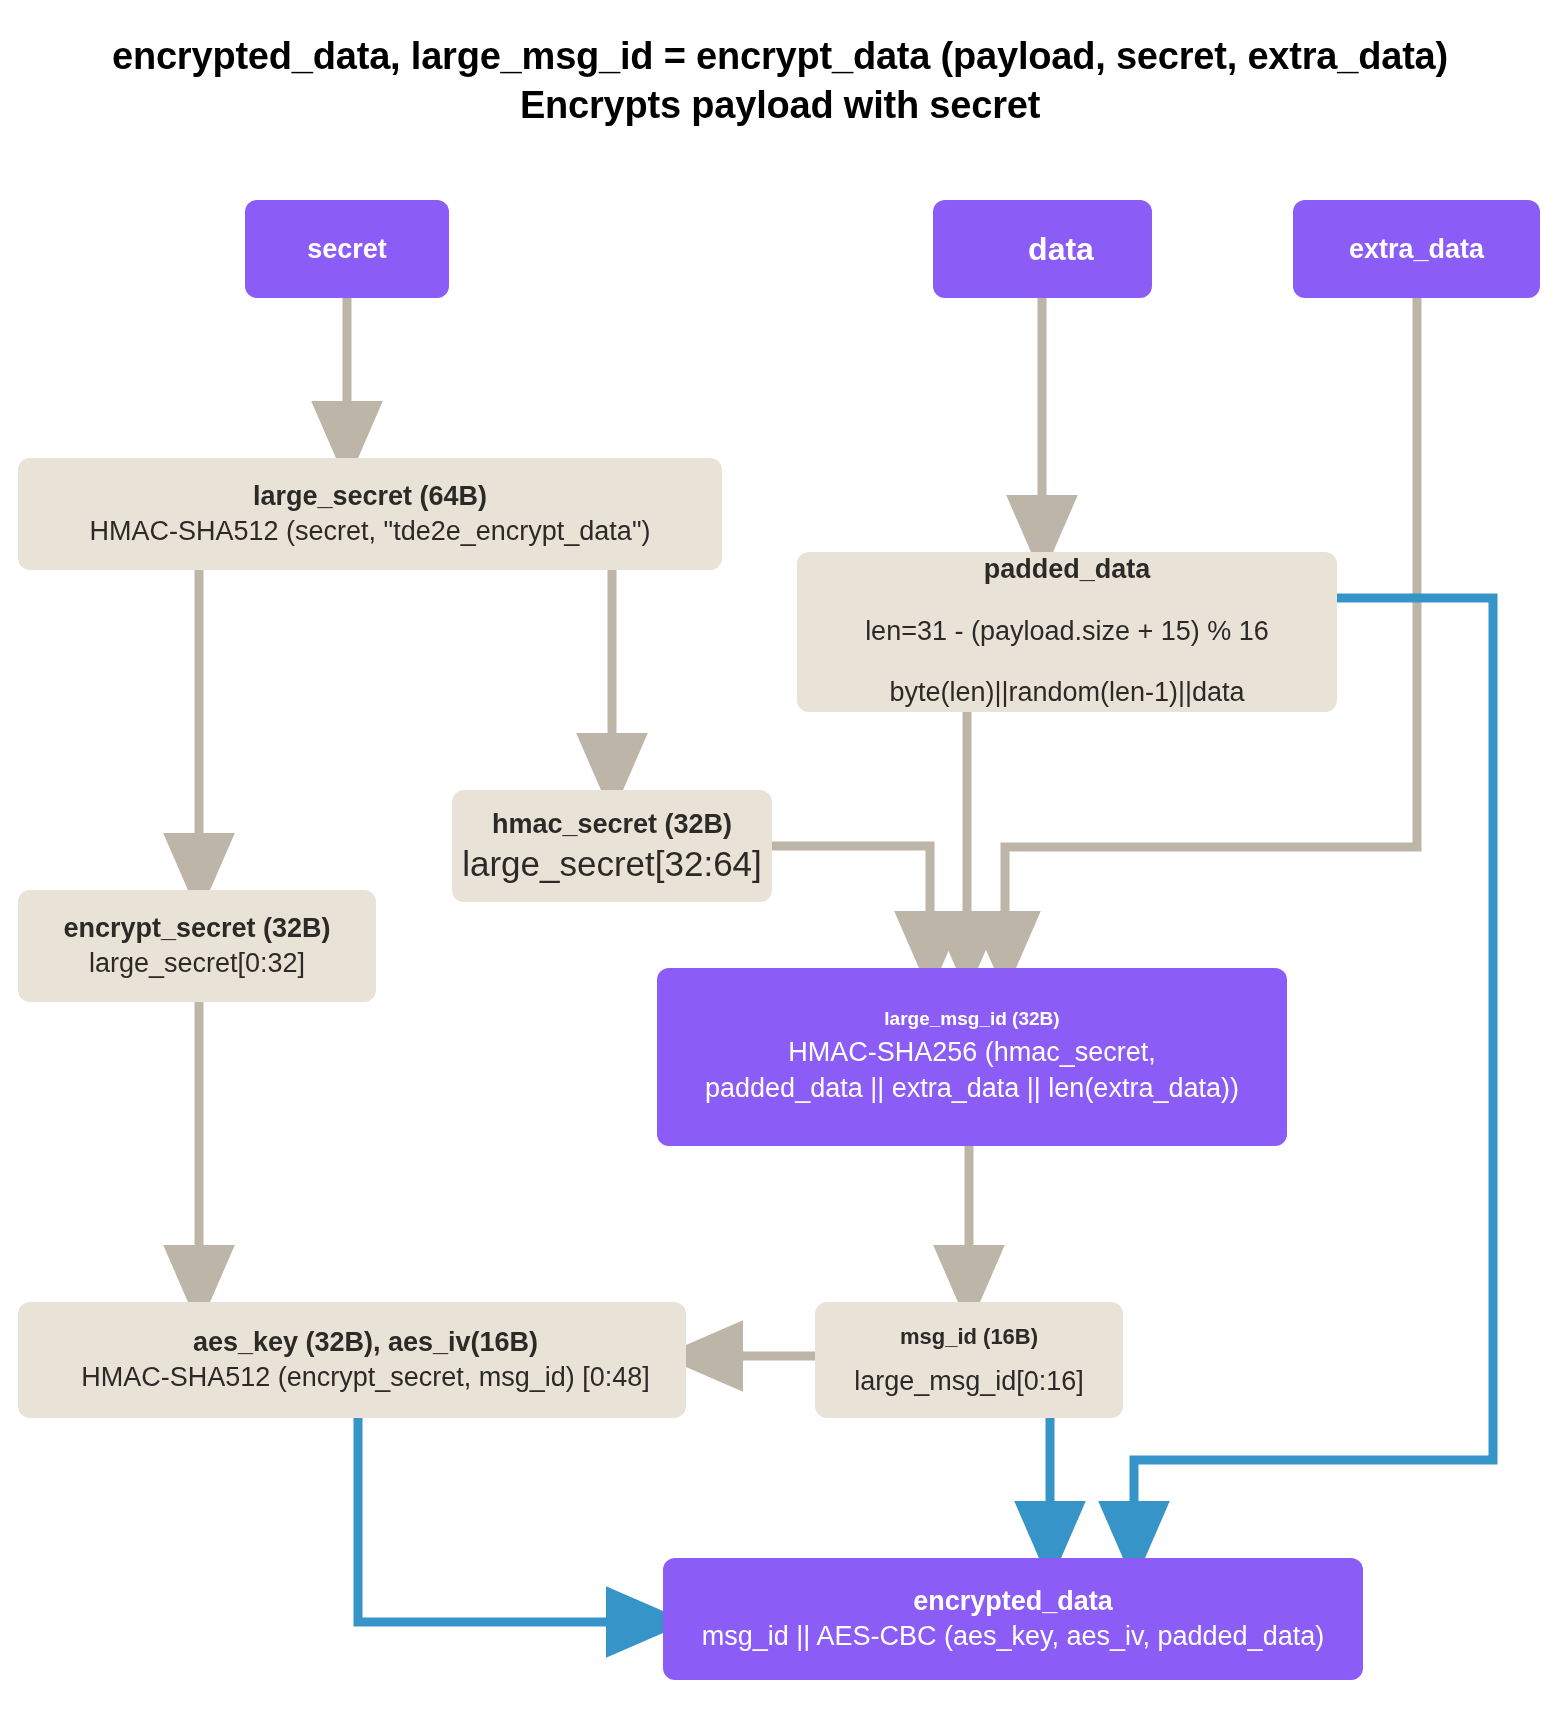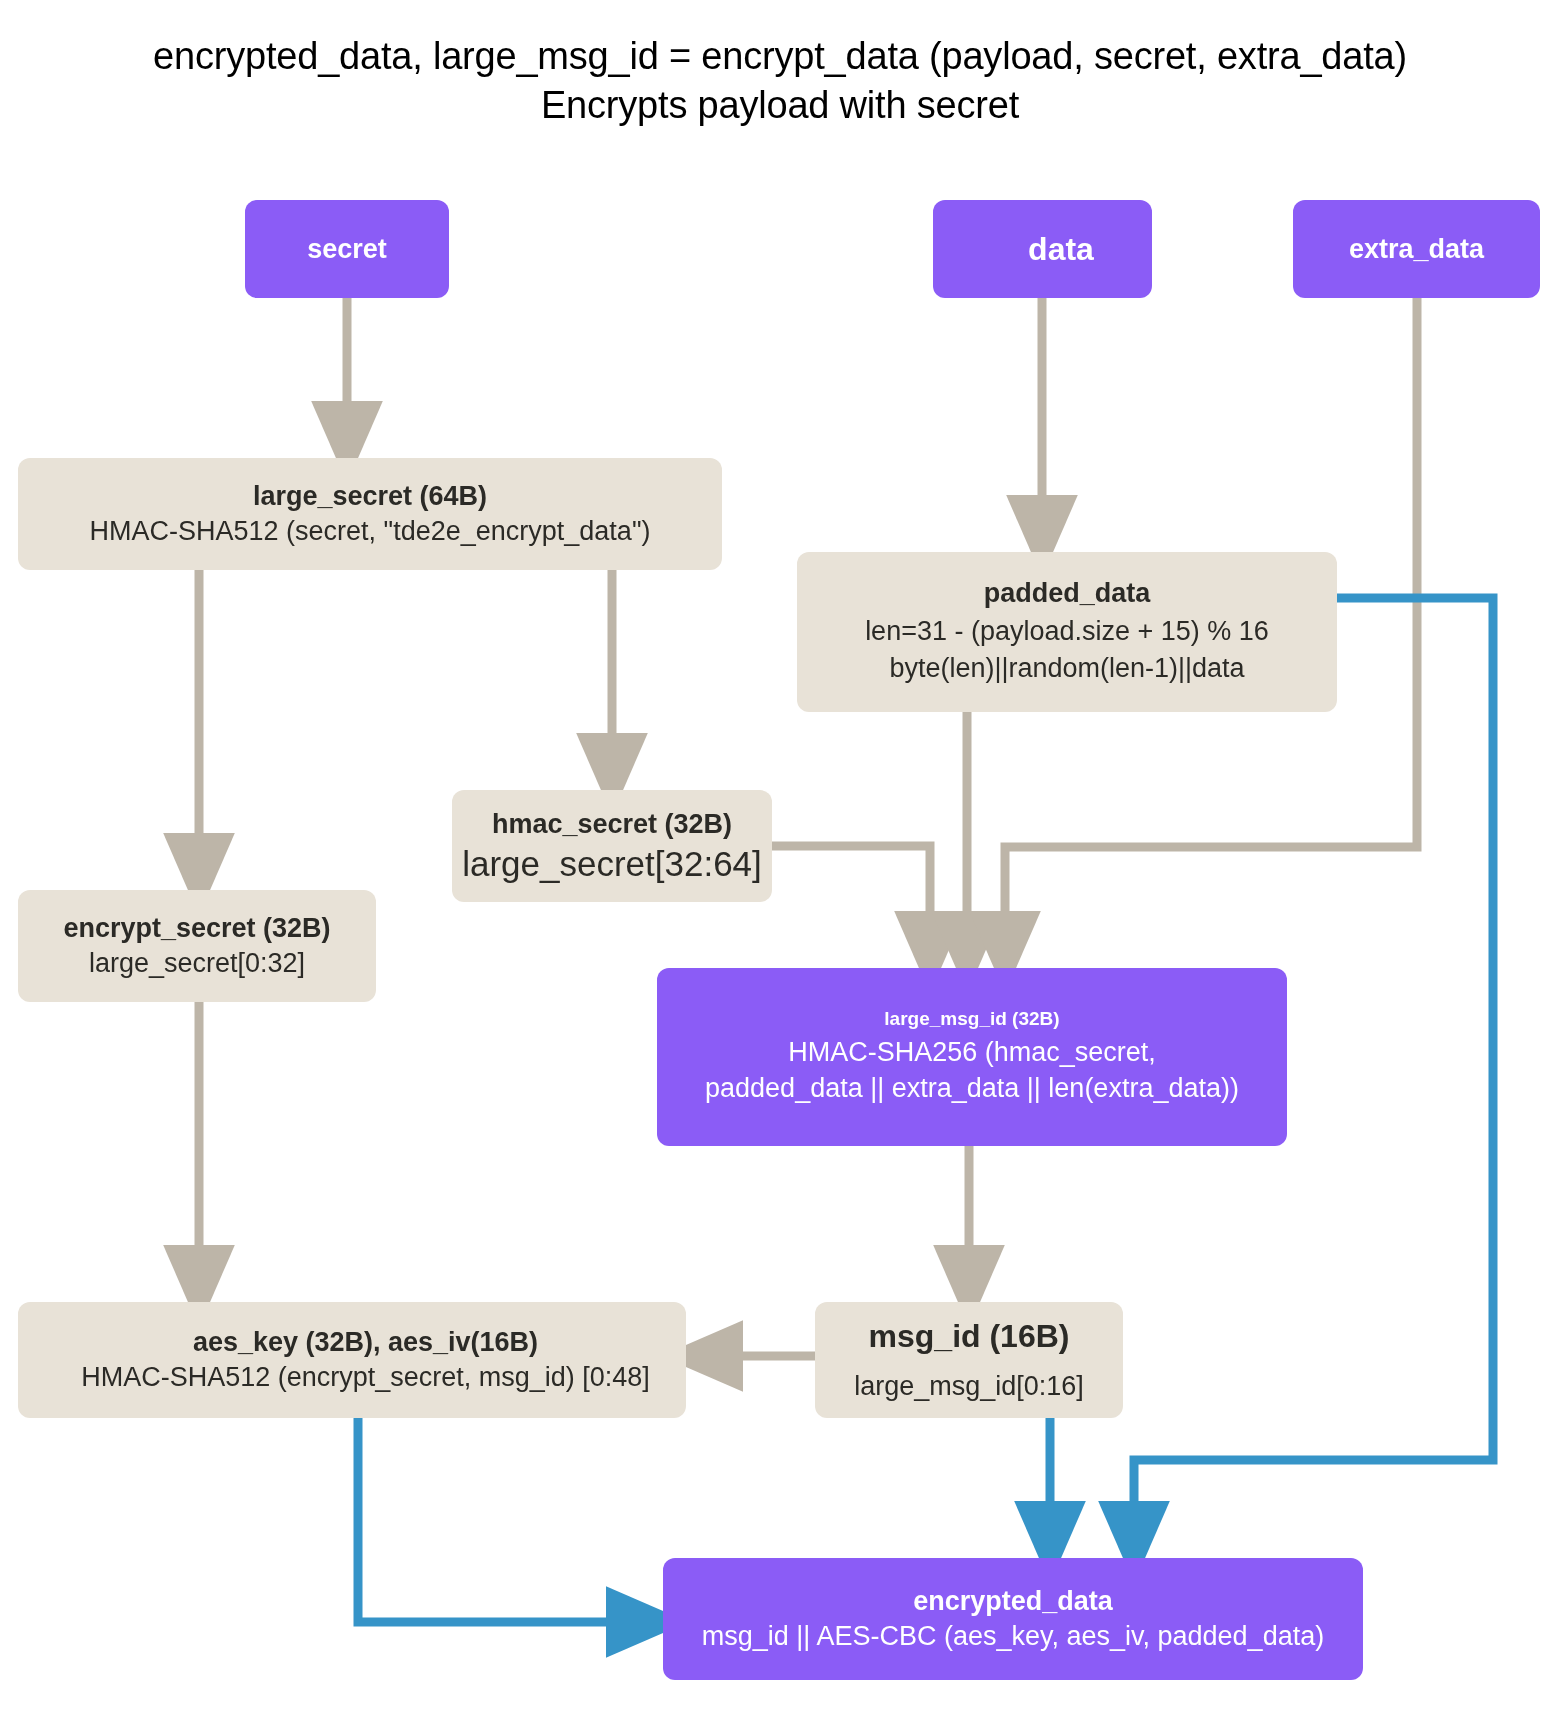--- a/index.html
+++ b/index.html
@@ -1,52 +1,52 @@
 <!DOCTYPE html>
 <html><head>
 <meta charset="utf-8">
 <style>
   html,body{margin:0;padding:0;background:#ffffff;}
   body{width:1560px;height:1728px;position:relative;font-family:"Liberation Sans",sans-serif;overflow:hidden;}
   #canvas{position:absolute;left:0;top:0;width:1560px;height:1728px;}
   #svg-layer{position:absolute;left:0;top:0;width:1560px;height:1728px;}
   .title{position:absolute;left:0;top:32px;width:1560px;text-align:center;color:#000;
-         font-size:38px;font-weight:normal;line-height:1.28;letter-spacing:-0.2px;}
+         font-size:38px;font-weight:bold;line-height:1.28;letter-spacing:-0.2px;}
   .title .l2{display:block;}
   .node{position:absolute;box-sizing:border-box;border-radius:12px;
         display:flex;flex-direction:column;align-items:center;justify-content:center;
         text-align:center;padding:6px 10px;}
   .node .hdr{font-weight:bold;}
   .node .sub{font-weight:normal;}
   .blue{background:#8b5cf6;color:#ffffff;}
   .beige{background:#e8e2d7;color:#2b2a26;}
   
   #n-secret{left:245px;top:200px;width:204px;height:98px;font-size:27px;}
   #n-data{left:933px;top:200px;width:219px;height:98px;font-size:32px;padding-left:47px;}
   #n-extra{left:1293px;top:200px;width:247px;height:98px;font-size:27px;}
   #n-largesecret{left:18px;top:458px;width:704px;height:112px;}
   #n-largesecret .hdr{font-size:27px;margin-bottom:4px;}
   #n-largesecret .sub{font-size:27px;}
-  #n-padded{left:797px;top:552px;width:540px;height:160px;}
+  #n-padded{left:797px;top:552px;width:540px;height:160px;gap:24px;}
   #n-padded .hdr{font-size:27px;margin-bottom:4px;}
   #n-padded .sub{font-size:27px;line-height:1.35;}
   #n-hmacsecret{left:452px;top:790px;width:320px;height:112px;}
   #n-hmacsecret .hdr{font-size:27px;margin-bottom:4px;}
   #n-hmacsecret .sub{font-size:35px;}
   #n-encsecret{left:18px;top:890px;width:358px;height:112px;}
   #n-encsecret .hdr{font-size:27px;margin-bottom:4px;}
   #n-encsecret .sub{font-size:27px;}
   #n-largemsgid{left:657px;top:968px;width:630px;height:178px;}
   #n-largemsgid .hdr{font-size:19px;margin-bottom:4px;}
   #n-largemsgid .sub{font-size:27px;line-height:1.35;text-align:center;}
   #n-aeskey{left:18px;top:1302px;width:668px;height:116px;padding-left:37px;}
   #n-aeskey .hdr{font-size:27px;margin-bottom:4px;}
   #n-aeskey .sub{font-size:27px;}
   #n-msgid{left:815px;top:1302px;width:308px;height:116px;}
-  #n-msgid .hdr{font-size:32px;margin-bottom:16px;}
+  #n-msgid .hdr{font-size:22px;margin-bottom:16px;}
   #n-msgid .sub{font-size:27px;}
   #n-encdata{left:663px;top:1558px;width:700px;height:122px;}
   #n-encdata .hdr{font-size:27px;margin-bottom:4px;}
   #n-encdata .sub{font-size:27px;}
 </style>
 </head>
 <body>
 
 <div id="canvas">
 

